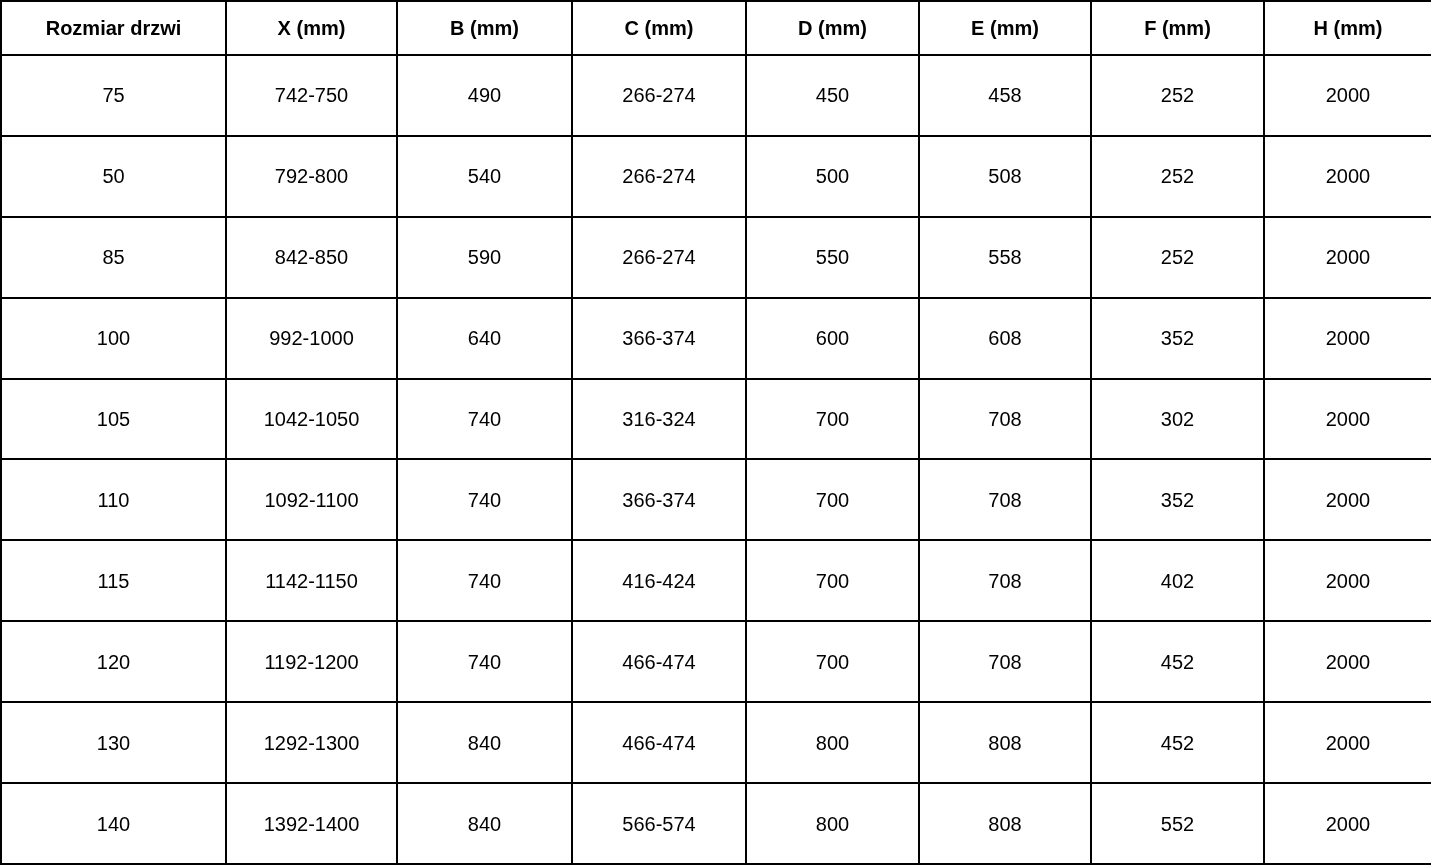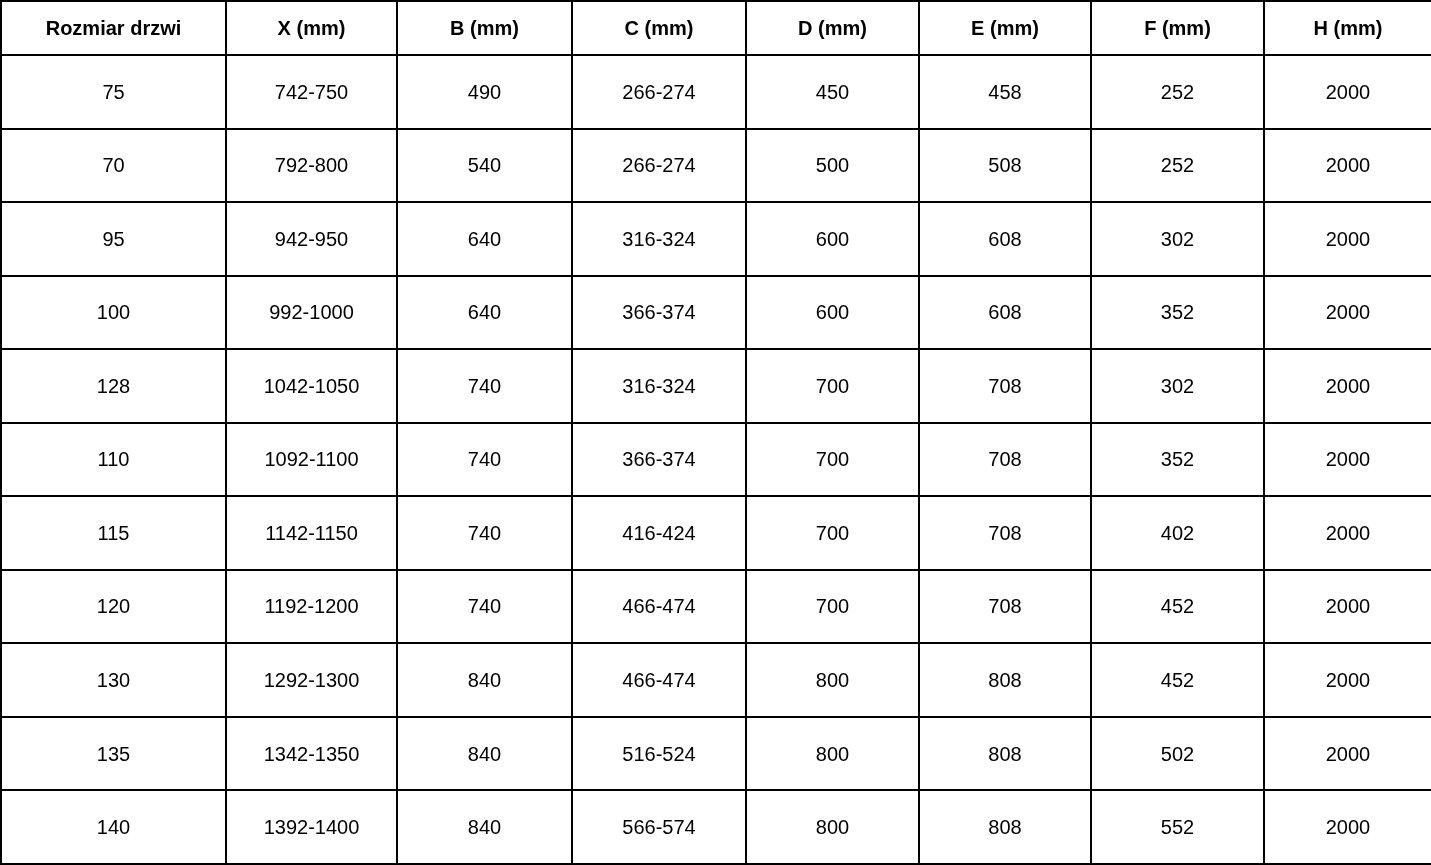--- a/index.html
+++ b/index.html
@@ -69,51 +69,51 @@
           <td>75</td>
           <td>742-750</td>
           <td>490</td>
           <td>266-274</td>
           <td>450</td>
           <td>458</td>
           <td>252</td>
           <td>2000</td>
         </tr>
         <tr>
-          <td>70</td>
+          <td>50</td>
           <td>792-800</td>
           <td>540</td>
           <td>266-274</td>
           <td>500</td>
           <td>508</td>
           <td>252</td>
           <td>2000</td>
         </tr>
         <tr>
-          <td>95</td>
-          <td>942-950</td>
-          <td>640</td>
-          <td>316-324</td>
-          <td>600</td>
-          <td>608</td>
-          <td>302</td>
+          <td>85</td>
+          <td>842-850</td>
+          <td>590</td>
+          <td>266-274</td>
+          <td>550</td>
+          <td>558</td>
+          <td>252</td>
           <td>2000</td>
         </tr>
         <tr>
           <td>100</td>
           <td>992-1000</td>
           <td>640</td>
           <td>366-374</td>
           <td>600</td>
           <td>608</td>
           <td>352</td>
           <td>2000</td>
         </tr>
         <tr>
-          <td>128</td>
+          <td>105</td>
           <td>1042-1050</td>
           <td>740</td>
           <td>316-324</td>
           <td>700</td>
           <td>708</td>
           <td>302</td>
           <td>2000</td>
         </tr>
         <tr>
           <td>110</td>
@@ -149,30 +149,20 @@
           <td>130</td>
           <td>1292-1300</td>
           <td>840</td>
           <td>466-474</td>
           <td>800</td>
           <td>808</td>
           <td>452</td>
           <td>2000</td>
         </tr>
         <tr>
-          <td>135</td>
-          <td>1342-1350</td>
-          <td>840</td>
-          <td>516-524</td>
-          <td>800</td>
-          <td>808</td>
-          <td>502</td>
-          <td>2000</td>
-        </tr>
-        <tr>
           <td>140</td>
           <td>1392-1400</td>
           <td>840</td>
           <td>566-574</td>
           <td>800</td>
           <td>808</td>
           <td>552</td>
           <td>2000</td>
         </tr>
       </tbody>

